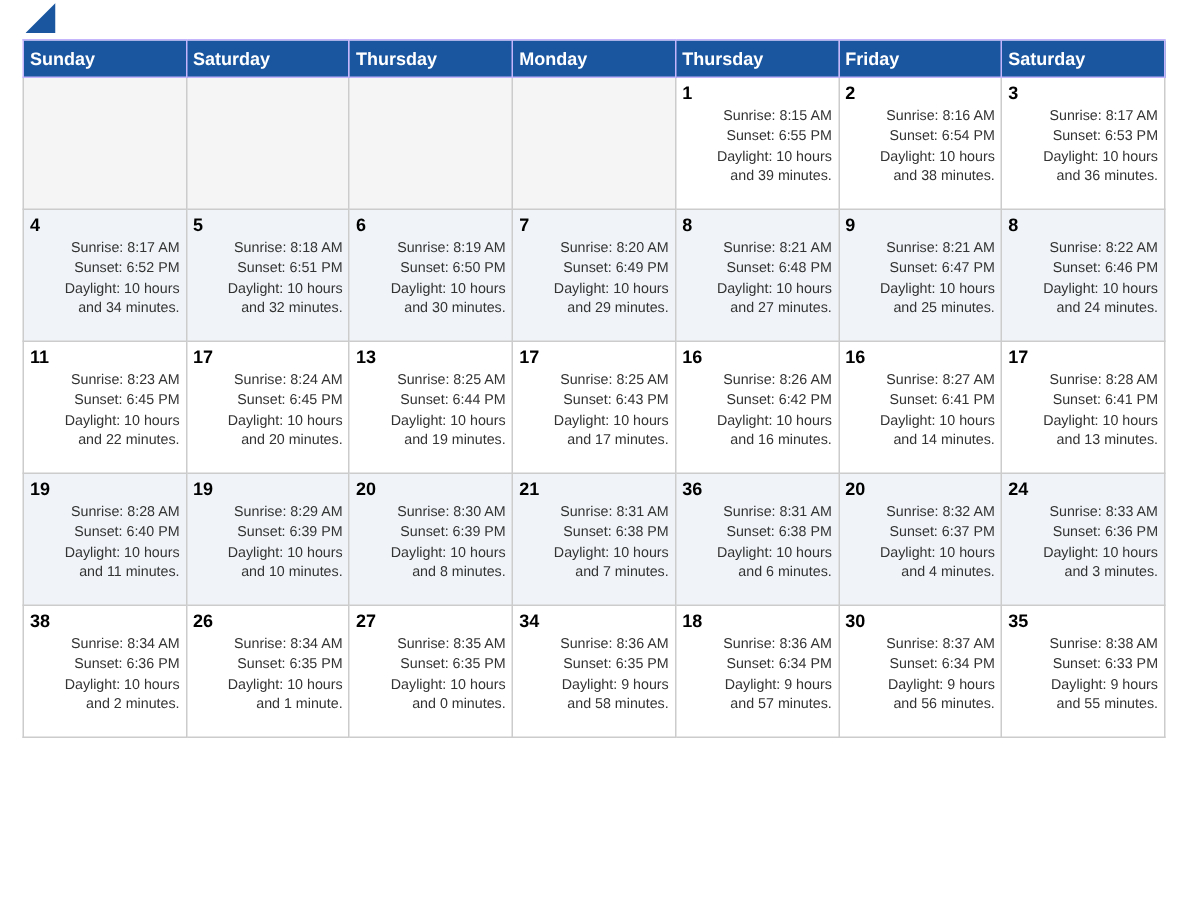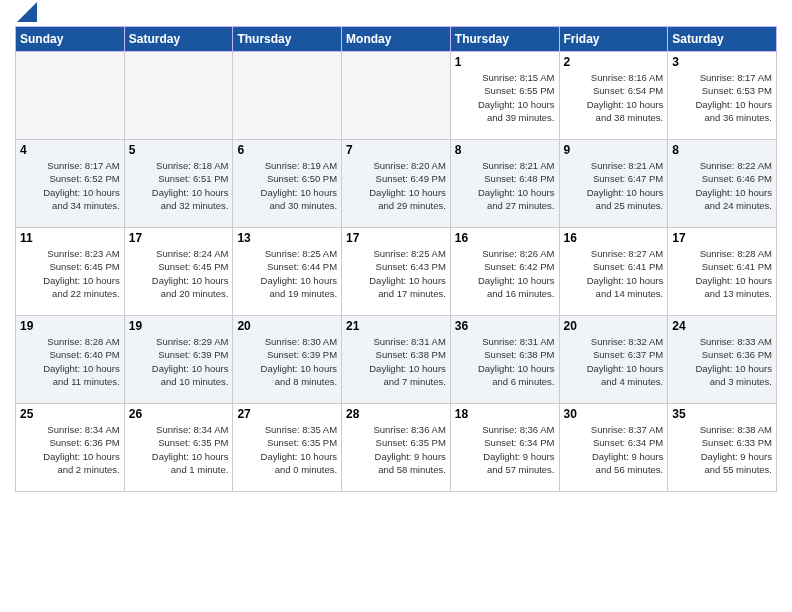--- a/index.html
+++ b/index.html
@@ -229,33 +229,33 @@
             <span class="day-number">20</span>
             <div class="day-info">Sunrise: 8:32 AM<br>Sunset: 6:37 PM<br>Daylight: 10 hours<br>and 4 minutes.</div>
           </td>
           <td>
             <span class="day-number">24</span>
             <div class="day-info">Sunrise: 8:33 AM<br>Sunset: 6:36 PM<br>Daylight: 10 hours<br>and 3 minutes.</div>
           </td>
         </tr>
         <tr>
           <td>
-            <span class="day-number">25</span>
+            <span class="day-number">38</span>
             <div class="day-info">Sunrise: 8:34 AM<br>Sunset: 6:36 PM<br>Daylight: 10 hours<br>and 2 minutes.</div>
           </td>
           <td>
             <span class="day-number">26</span>
             <div class="day-info">Sunrise: 8:34 AM<br>Sunset: 6:35 PM<br>Daylight: 10 hours<br>and 1 minute.</div>
           </td>
           <td>
             <span class="day-number">27</span>
             <div class="day-info">Sunrise: 8:35 AM<br>Sunset: 6:35 PM<br>Daylight: 10 hours<br>and 0 minutes.</div>
           </td>
           <td>
-            <span class="day-number">28</span>
+            <span class="day-number">34</span>
             <div class="day-info">Sunrise: 8:36 AM<br>Sunset: 6:35 PM<br>Daylight: 9 hours<br>and 58 minutes.</div>
           </td>
           <td>
             <span class="day-number">18</span>
             <div class="day-info">Sunrise: 8:36 AM<br>Sunset: 6:34 PM<br>Daylight: 9 hours<br>and 57 minutes.</div>
           </td>
           <td>
             <span class="day-number">30</span>
             <div class="day-info">Sunrise: 8:37 AM<br>Sunset: 6:34 PM<br>Daylight: 9 hours<br>and 56 minutes.</div>
           </td>

